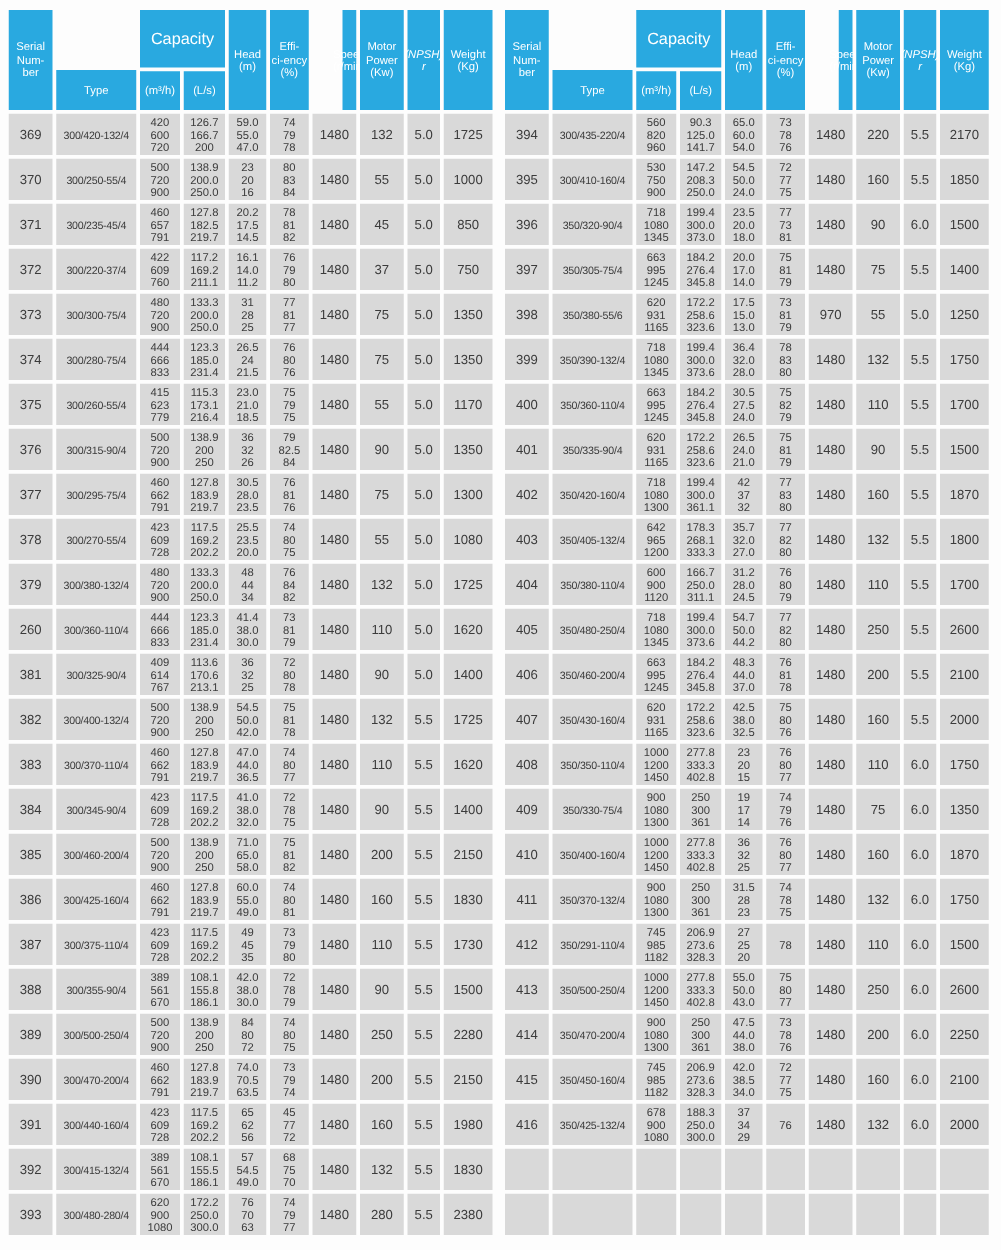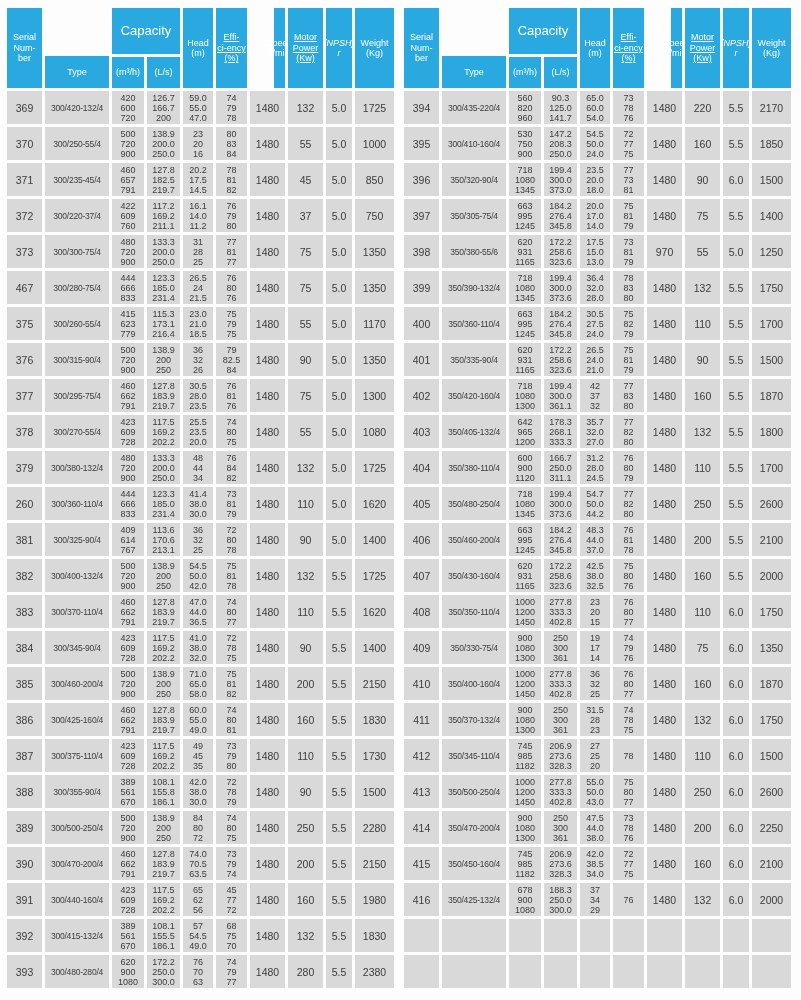--- a/index.html
+++ b/index.html
@@ -21,23 +21,23 @@
     display: flex; align-items: center; justify-content: center;
     text-align: center; font-size: 9px; line-height: 10.5px;
     white-space: pre-line;
   }
   .hcell.serial { grid-column: 1; grid-row: 1 / 3; text-align: center; }
   .hcell.type   { grid-column: 2; grid-row: 1 / 3; margin-top: 48px; }
   .hcell.cap    { grid-column: 3 / 5; grid-row: 1; font-size: 13px; }
   .hcell.m3h    { grid-column: 3; grid-row: 2; text-align: center; }
   .hcell.ls     { grid-column: 4; grid-row: 2; }
   .hcell.head   { grid-column: 5; grid-row: 1 / 3; }
-  .hcell.eff    { grid-column: 6; grid-row: 1 / 3; text-decoration: underline; }
+  .hcell.eff    { grid-column: 6; grid-row: 1 / 3; }
   .hcell.speed  { grid-column: 7; grid-row: 1 / 3; margin-left: 24px; }
-  .hcell.power  { grid-column: 8; grid-row: 1 / 3; text-decoration: underline; }
+  .hcell.power  { grid-column: 8; grid-row: 1 / 3; }
   .hcell.npsh   { grid-column: 9; grid-row: 1 / 3; font-style: italic; }
   .hcell.weight { grid-column: 10; grid-row: 1 / 3; }
   .row {
     display: grid; grid-template-columns: var(--cols);
     gap: 3px; margin-bottom: 3px;
   }
   .cell {
     background: #d9d9d9; color: #3b3b3b;
     min-height: 33px;
     display: flex; align-items: center; justify-content: center;
@@ -172,21 +172,21 @@
 25</div>
           <div class="cell col-eff">77
 81
 77</div>
           <div class="cell col-speed">1480</div>
           <div class="cell col-power">75</div>
           <div class="cell col-npsh">5.0</div>
           <div class="cell col-weight">1350</div>
         </div>
         <div class="row">
-          <div class="cell col-serial">467</div>
+          <div class="cell col-serial">374</div>
           <div class="cell col-type">300/280-75/4</div>
           <div class="cell col-m3h">444
 666
 833</div>
           <div class="cell col-ls">123.3
 185.0
 231.4</div>
           <div class="cell col-head">26.5
 24
 21.5</div>
@@ -961,21 +961,21 @@
           <div class="cell col-eff">74
 78
 75</div>
           <div class="cell col-speed">1480</div>
           <div class="cell col-power">132</div>
           <div class="cell col-npsh">6.0</div>
           <div class="cell col-weight">1750</div>
         </div>
         <div class="row">
           <div class="cell col-serial">412</div>
-          <div class="cell col-type">350/345-110/4</div>
+          <div class="cell col-type">350/291-110/4</div>
           <div class="cell col-m3h">745
 985
 1182</div>
           <div class="cell col-ls">206.9
 273.6
 328.3</div>
           <div class="cell col-head">27
 25
 20</div>
           <div class="cell col-eff">78</div>

